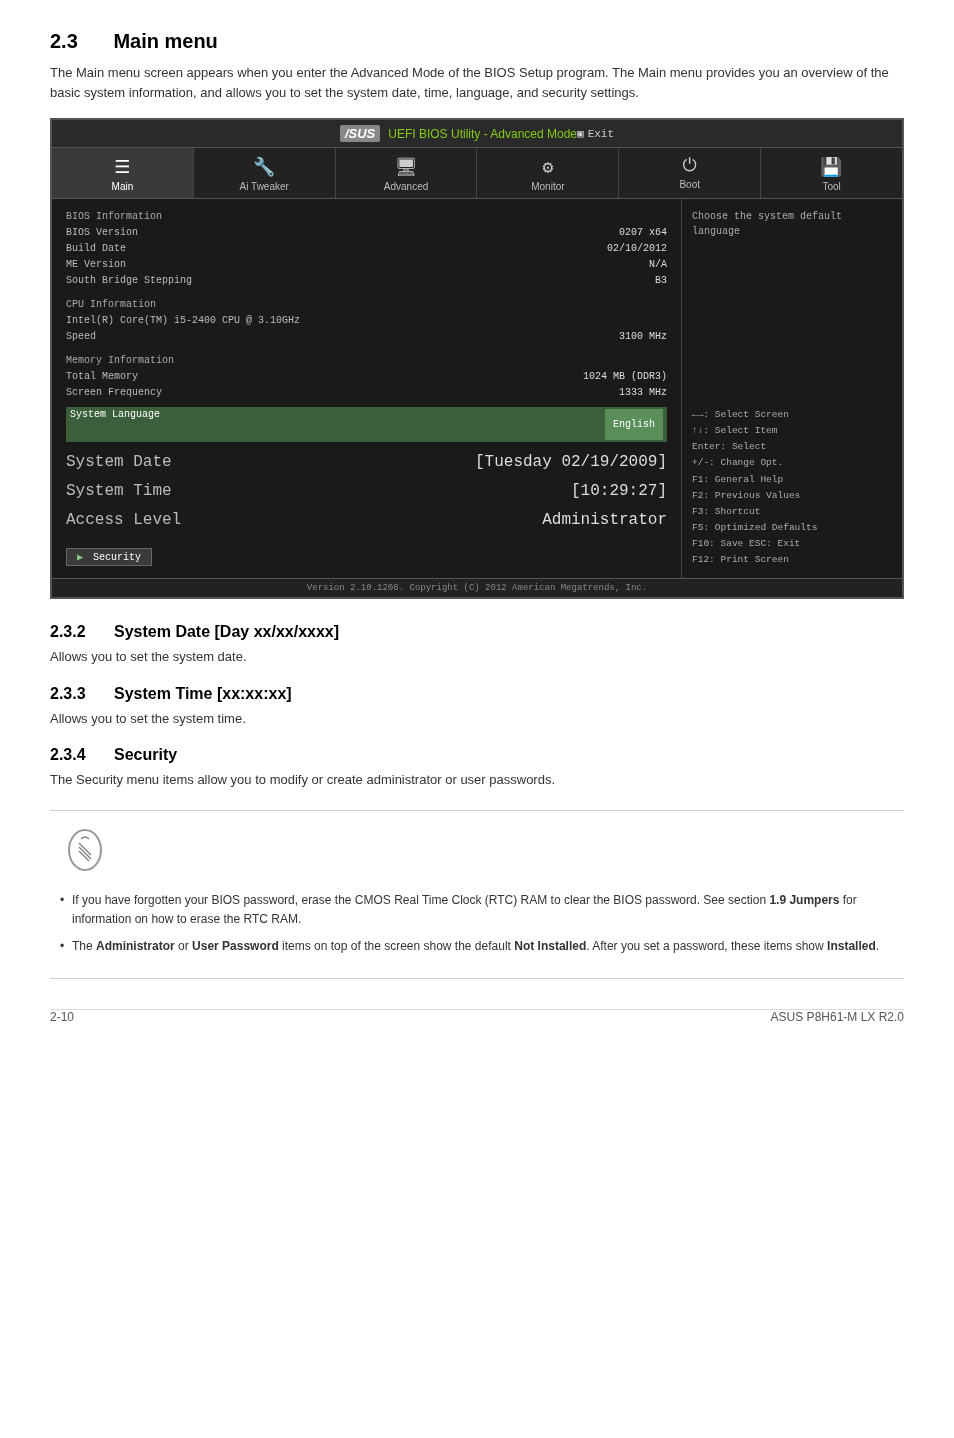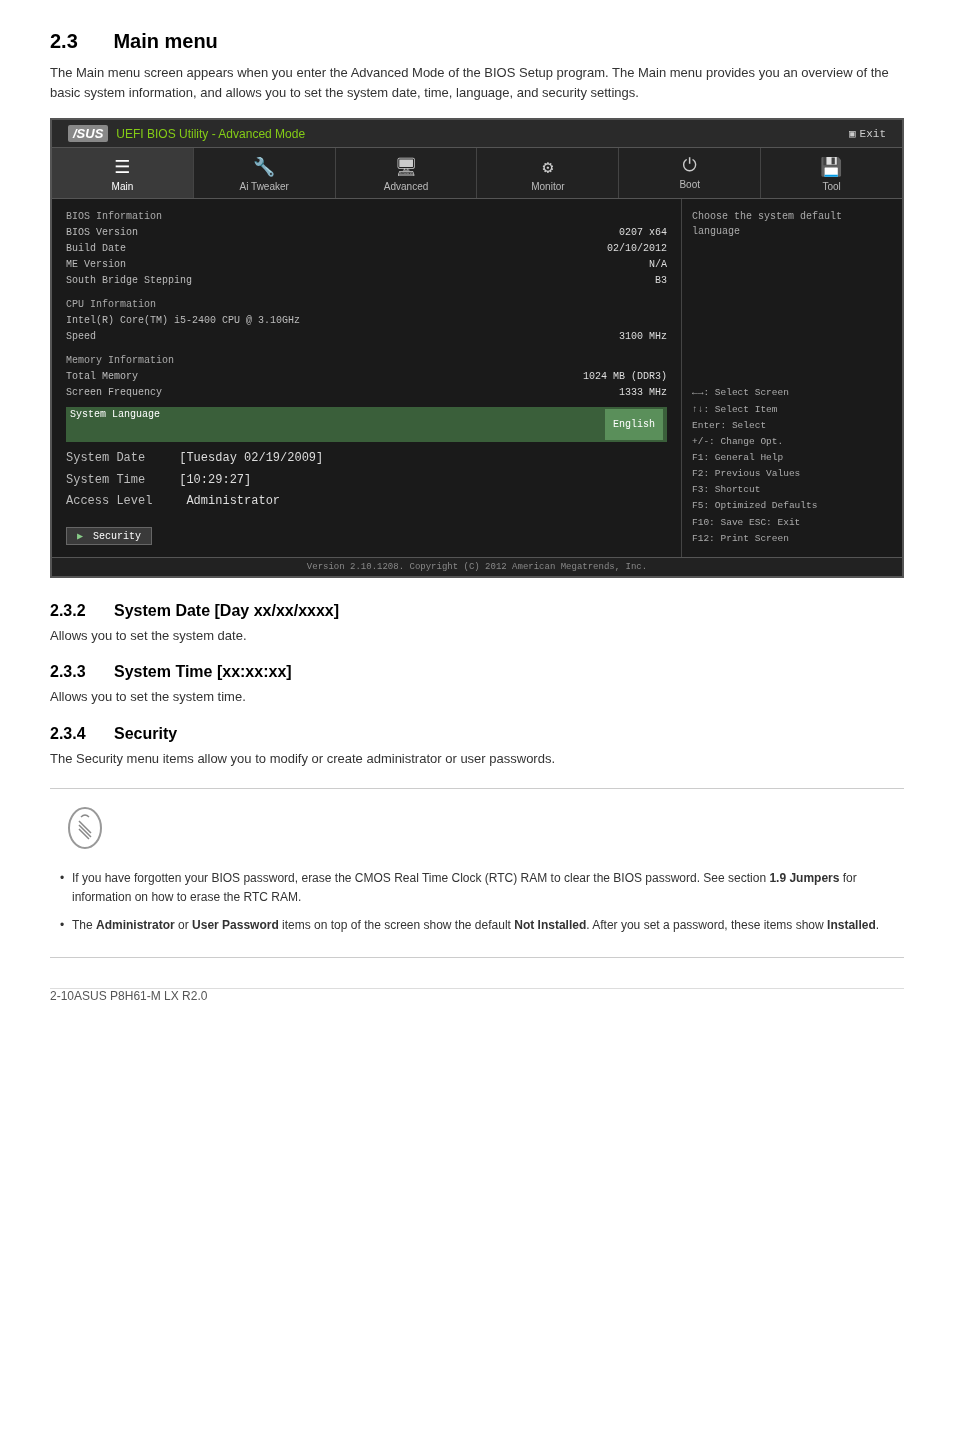--- a/index.html
+++ b/index.html
@@ -38,21 +38,21 @@
       font-family: 'Courier New', monospace;
       font-size: 11px;
       margin-bottom: 24px;
     }
 
     
     .bios-titlebar {
       background: #2a2a2a;
       display: flex;
       align-items: center;
-      justify-content: space-between;
+      justify-content: center;
       padding: 5px 16px;
       border-bottom: 1px solid #555;
     }
     .bios-titlebar .brand {
       display: flex;
       align-items: center;
       gap: 8px;
     }
     .bios-titlebar .brand .asus-logo {
       font-size: 13px;
@@ -147,21 +147,22 @@
     }
     .bios-highlight-row .label { color: #fff; }
     .bios-highlight-row .value {
       background: #5a8f5a;
       padding: 10px 8px;
       color: #fff;
     }
 
     .bios-field-row {
       display: flex;
-      font-size: 12px;
+      justify-content: space-between;
+      font-size: 16px;
       line-height: 1.8;
       color: #bbb;
       gap: 34px;
     }
     .bios-field-row .value { color: #ddd; }
 
     .security-btn {
       background: #3a3a3a;
       border: 1px solid #666;
       color: #fff;
@@ -261,21 +262,21 @@
     .note-content ul li::before {
       content: '•';
       position: absolute;
       left: 0;
     }
     .note-content strong { font-weight: bold; }
 
     
     .page-footer {
       display: flex;
-      justify-content: flex-start;
+      justify-content: space-between;
       margin-top: 30px;
       font-size: 12px;
       color: #555;
       border-top: 1px solid #ddd;
     }
   </style>
 </head>
 <body>
 
 <div>

